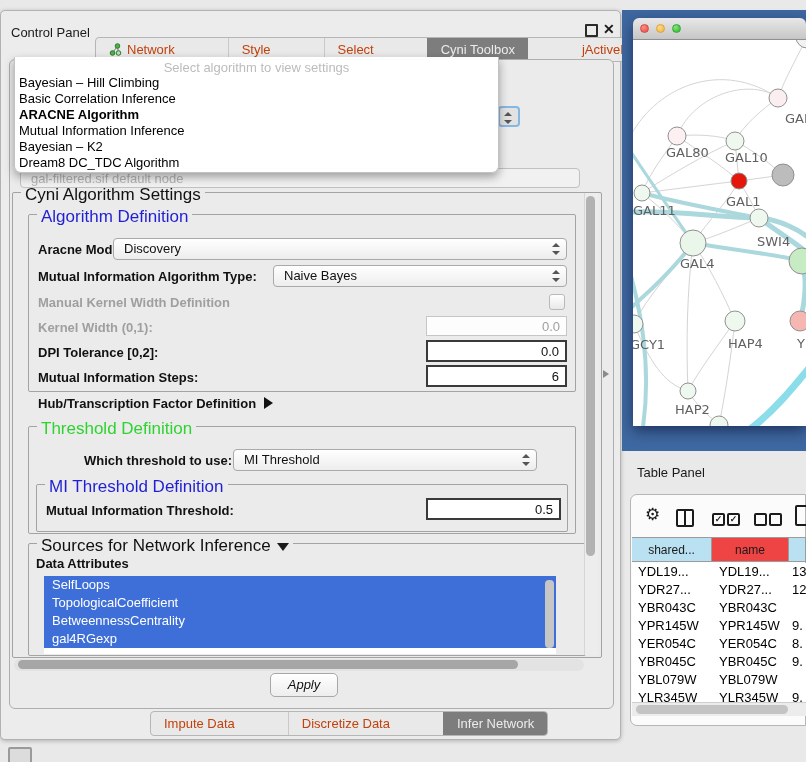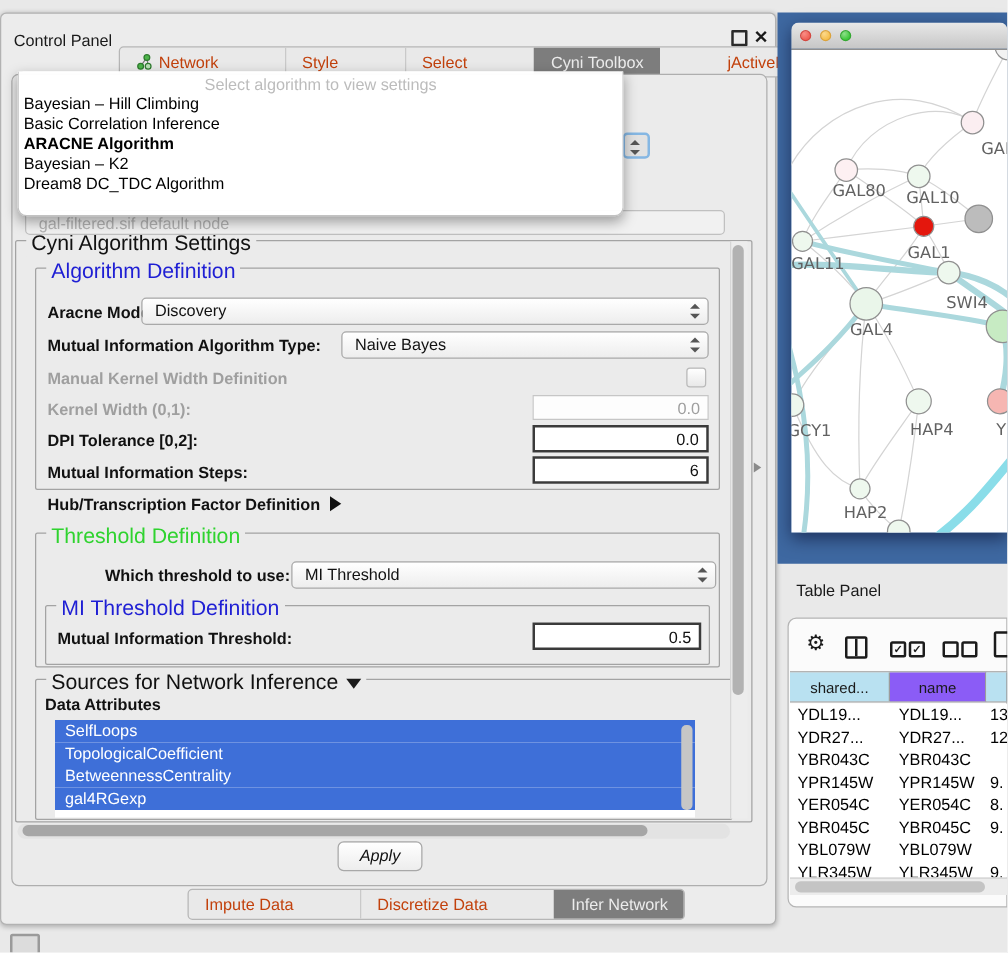--- a/index.html
+++ b/index.html
@@ -90,21 +90,21 @@
   .tb-split{left:676px;top:509px;width:14px;height:14px;border:2px solid #1b1b1b;border-radius:2px;}
   .tb-split::after{content:"";position:absolute;left:6px;top:0;width:2px;height:14px;background:#1b1b1b;}
   .cb-ico{position:absolute;width:9px;height:9px;border:2px solid #1b1b1b;border-radius:2px;font-size:9px;
           font-weight:bold;line-height:9px;text-align:center;color:#1b1b1b;}
   .tb-doc{left:795px;top:505px;width:12px;height:17px;border:2px solid #1b1b1b;border-radius:2px;}
   .thead{left:632px;top:537px;width:174px;height:25px;display:flex;border-top:1px solid #9c9c9c;
          border-bottom:1px solid #9c9c9c;box-sizing:border-box;font-size:12px;}
   .th{height:100%;display:flex;align-items:center;justify-content:center;border-right:1px solid #9c9c9c;
       box-sizing:border-box;color:#1a1a1a;}
   .th.accent{background:var(--th-blue,#b9e1f1);}
-  .th.plain{background:#8b5cf6;}
+  .th.plain{background:#ef4444;}
   .tbody{left:632px;top:563px;width:174px;height:139px;overflow:hidden;background:#fff;}
   .trow{height:18px;line-height:18px;display:flex;font-size:13px;color:#000;white-space:nowrap;}
   .td1{width:80px;padding-left:6px;box-sizing:border-box;overflow:hidden;}
   .td2{width:77px;padding-left:7px;box-sizing:border-box;overflow:hidden;}
   .td3{flex:1;padding-left:3px;overflow:hidden;}
   .tb-htrack{left:632px;top:702px;width:174px;height:14px;background:#ececec;border-top:1px solid #cfcfcf;box-sizing:border-box;}
   .tb-hthumb{left:636px;top:705px;width:152px;height:9px;background:#c4c4c4;border-radius:5px;}
   .bl-icon{left:8px;top:747px;width:20px;height:15px;border:2px solid #9a9a9a;background:#dcdcdc;border-radius:2px;}
 </style>
 </head>
@@ -151,20 +151,21 @@
       </span>
   </div>
   <div class="abs bg-combo">gal-filtered.sif default node</div>
 
   <div class="abs popup">
     <div class="popup-ph">Select algorithm to view settings</div>
     <div id="popupItems">
         <div class="popup-item">Bayesian – Hill Climbing</div>
         <div class="popup-item">Basic Correlation Inference</div>
         <div class="popup-item bold">ARACNE Algorithm</div>
+        <div class="popup-item">Mutual Information Inference</div>
         <div class="popup-item">Bayesian – K2</div>
         <div class="popup-item">Dream8 DC_TDC Algorithm</div>
       </div>
   </div>
 
   <div class="group" style="left:12px;top:192px;width:588px;height:464px;">
     <span class="legend">Cyni Algorithm Settings</span>
   </div>
 
   <div class="group" style="left:28px;top:214px;width:546px;height:176px;">
@@ -196,21 +197,21 @@
   <input class="field dark" style="left: 426px; top: 365px; width: 141px;" value="6">
 
   <span class="flabel" style="left:38px;top:396px;">
     <span>Hub/Transcription Factor Definition</span><span class="tri-right"></span>
   </span>
 
   <div class="group" style="left:28px;top:426px;width:546px;height:106px;">
     <span class="legend green">Threshold Definition</span>
   </div>
   <span class="flabel" style="left:84px;top:453px;">Which threshold to use:</span>
-  <div class="combo" style="left:233px;top:449px;width:340px;">
+  <div class="combo" style="left:233px;top:449px;width:304px;">
     <span class="combo-text">MI Threshold</span>
     <span class="stepper">
         <i class="up"></i>
         <i class="dn"></i>
       </span>
   </div>
   <div class="group" style="left:36px;top:484px;width:530px;height:46px;">
     <span class="legend blue">MI Threshold Definition</span>
   </div>
   <span class="flabel" style="left:46px;top:503px;">Mutual Information Threshold:</span>

